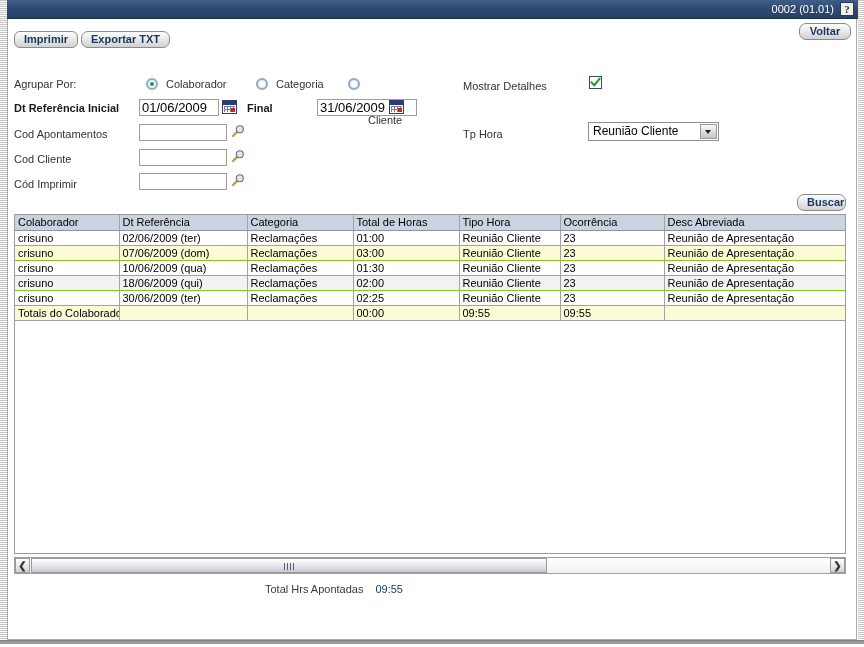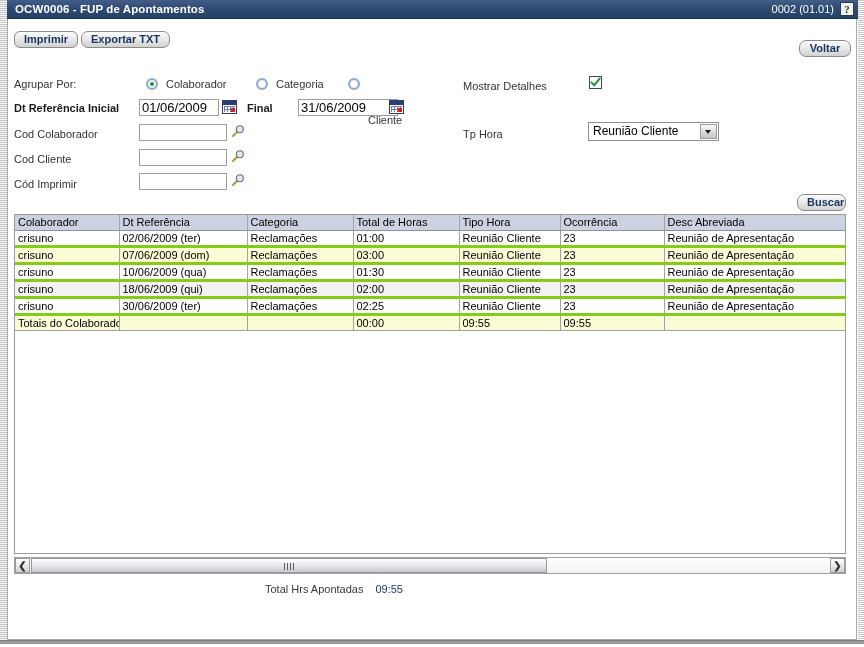--- a/index.html
+++ b/index.html
@@ -117,21 +117,21 @@
     text-align: center;
     background: linear-gradient(to bottom, #fcfcfc 0%, #eaeaea 45%, #d2d2d2 100%);
     border: 1px solid #8a8a8a;
     border-radius: 7px;
     cursor: pointer;
     white-space: nowrap;
     font-family: "Liberation Sans", sans-serif;
   }
   #btn-imprimir { position: absolute; left: 14px; top: 31px; border-radius: 6px; }
   #btn-exportar { position: absolute; left: 81px; top: 31px; }
-  #btn-voltar   { position: absolute; left: 799px; top: 40px; width: 52px; }
+  #btn-voltar   { position: absolute; left: 799px; top: 23px; width: 52px; }
   #btn-buscar   { position: absolute; left: 797px; top: 194px; width: 49px; text-align: center; }
 
   
   .lbl {
     position: absolute;
     font-size: 11px;
     color: #333333;
     white-space: nowrap;
   }
   .lbl-bold { font-weight: bold; color: #1a1a1a; }
@@ -260,21 +260,21 @@
   }
   table.grid {
     border-collapse: collapse;
     table-layout: fixed;
     width: 100%;
     font-size: 11px;
     font-family: "Liberation Sans", sans-serif;
   }
   table.grid th, table.grid td {
     border-right: 1px solid #a3a3a3;
-    border-bottom: 3px solid #84cc16;
+    border-bottom: 1px solid #84cc16;
     padding: 1px 0 1px 3px;
     text-align: left;
     font-weight: normal;
     height: 15px;
     white-space: nowrap;
     overflow: hidden;
     box-sizing: border-box;
   }
   table.grid th {
     background: #ccd2e0;
@@ -349,21 +349,20 @@
 <body>
 
 <div id="window">
 
   <div id="left-gutter"></div>
   <div id="right-gutter"></div>
   <div id="frame"></div>
   <div id="bottom-rule"></div>
 
   <div id="titlebar">
-    <div id="title-text">OCW0006 - FUP de Apontamentos</div>
     <div id="title-version">0002 (01.01)</div>
     <div id="help-icon">?</div>
   </div>
 
   <div class="btn" id="btn-imprimir">Imprimir</div>
   <div class="btn" id="btn-exportar">Exportar TXT</div>
   <div class="btn" id="btn-voltar">Voltar</div>
 
   <div class="lbl" style="left:14px; top:78px;">Agrupar Por:</div>
 
@@ -376,26 +375,26 @@
   <div class="radio" style="left:348px; top:78px;"></div>
   <div class="lbl" style="left:368px; top:78px;margin-top:36px;">Cliente</div>
 
   <div class="lbl lbl-bold" style="left:14px; top:102px;">Dt Referência Inicial</div>
   <input class="txtbox" style="left: 139px; top: 99px; width: 80px;" value="01/06/2009">
   <div class="cal-icon" style="left:222px; top:100px;">
       <div class="cal-grid"></div>
     </div>
 
   <div class="lbl lbl-bold" style="left:247px; top:102px;">Final</div>
-  <input class="txtbox" style="left: 298px; top: 99px; width: 100px;" value="31/06/2009">
+  <input class="txtbox" style="left: 317px; top: 99px; width: 100px;" value="31/06/2009">
   <div class="cal-icon" style="left:389px; top:100px;">
       <div class="cal-grid"></div>
     </div>
 
-  <div class="lbl" style="left:14px; top:128px;">Cod Colaborador</div>
+  <div class="lbl" style="left:14px; top:128px;">Cod Apontamentos</div>
   <input class="txtbox" style="left: 139px; top: 124px; width: 88px;" value="">
   <div class="mag" style="left:231px; top:124px;">
     <svg width="14" height="14" viewBox="0 0 14 14">
       <line x1="2" y1="12" x2="6.6" y2="7.4" stroke="#c09a4e" stroke-width="2.2" stroke-linecap="round"></line>
       <circle cx="8.8" cy="5.2" r="3.5" fill="#dfe7f2" stroke="#6b6b6b" stroke-width="1.1"></circle>
     </svg>
   </div>
 
   <div class="lbl" style="left:14px; top:153px;">Cod Cliente</div>
   <input class="txtbox" style="left: 139px; top: 149px; width: 88px;" value="">

